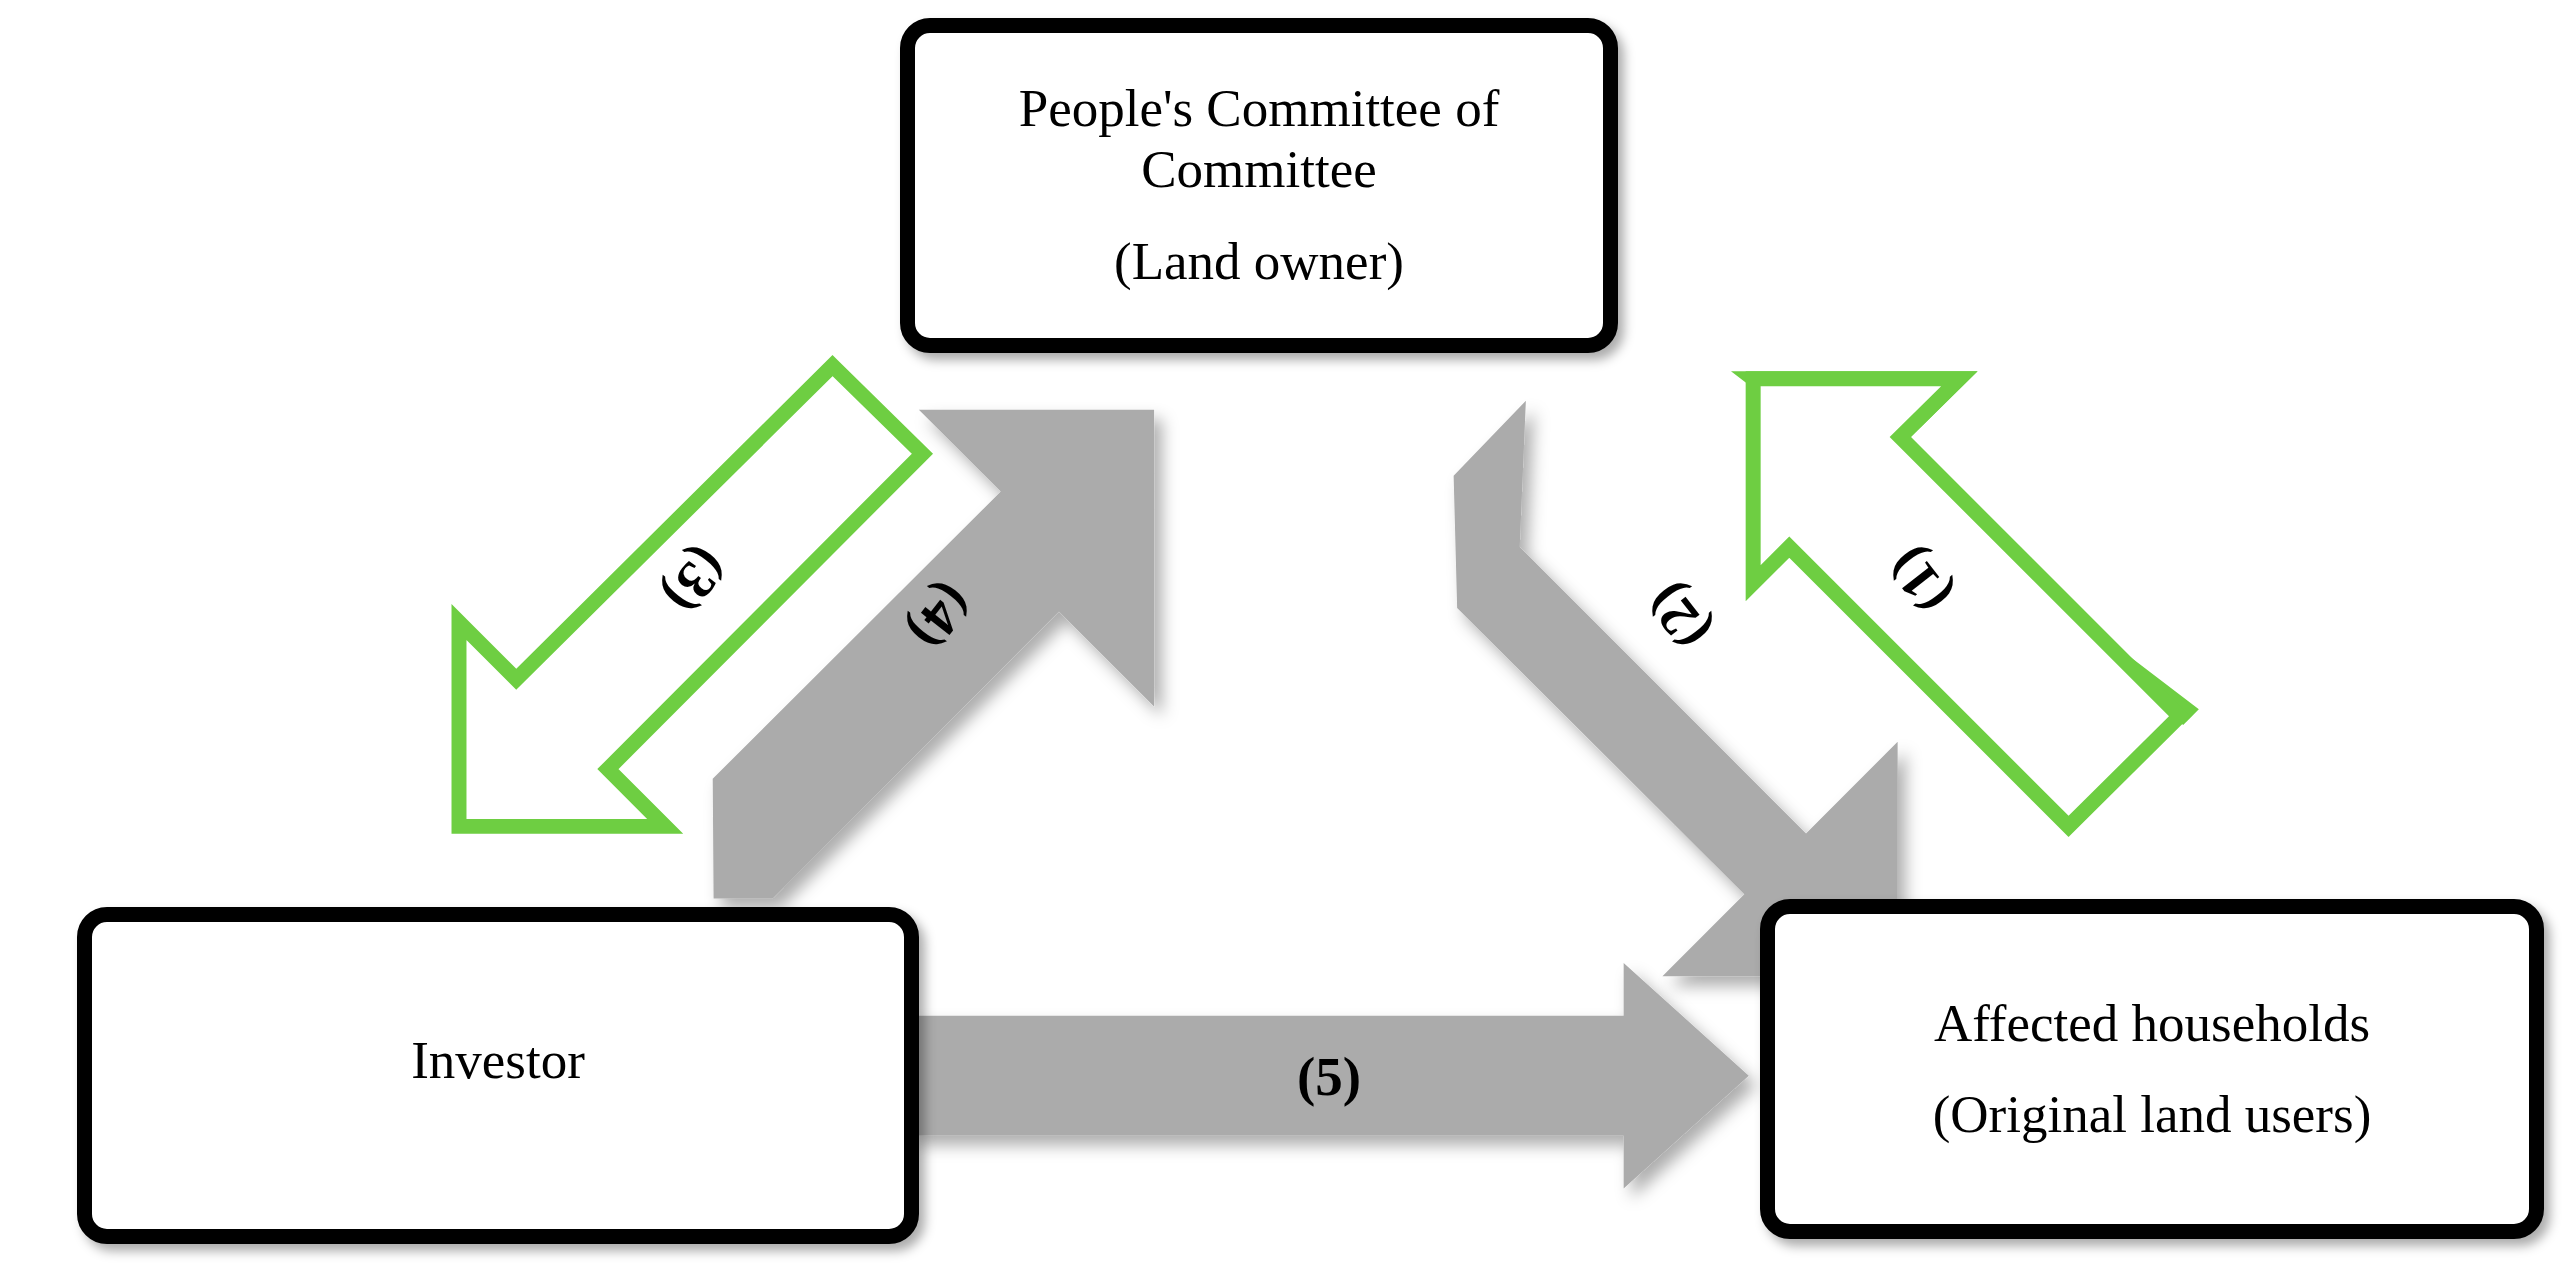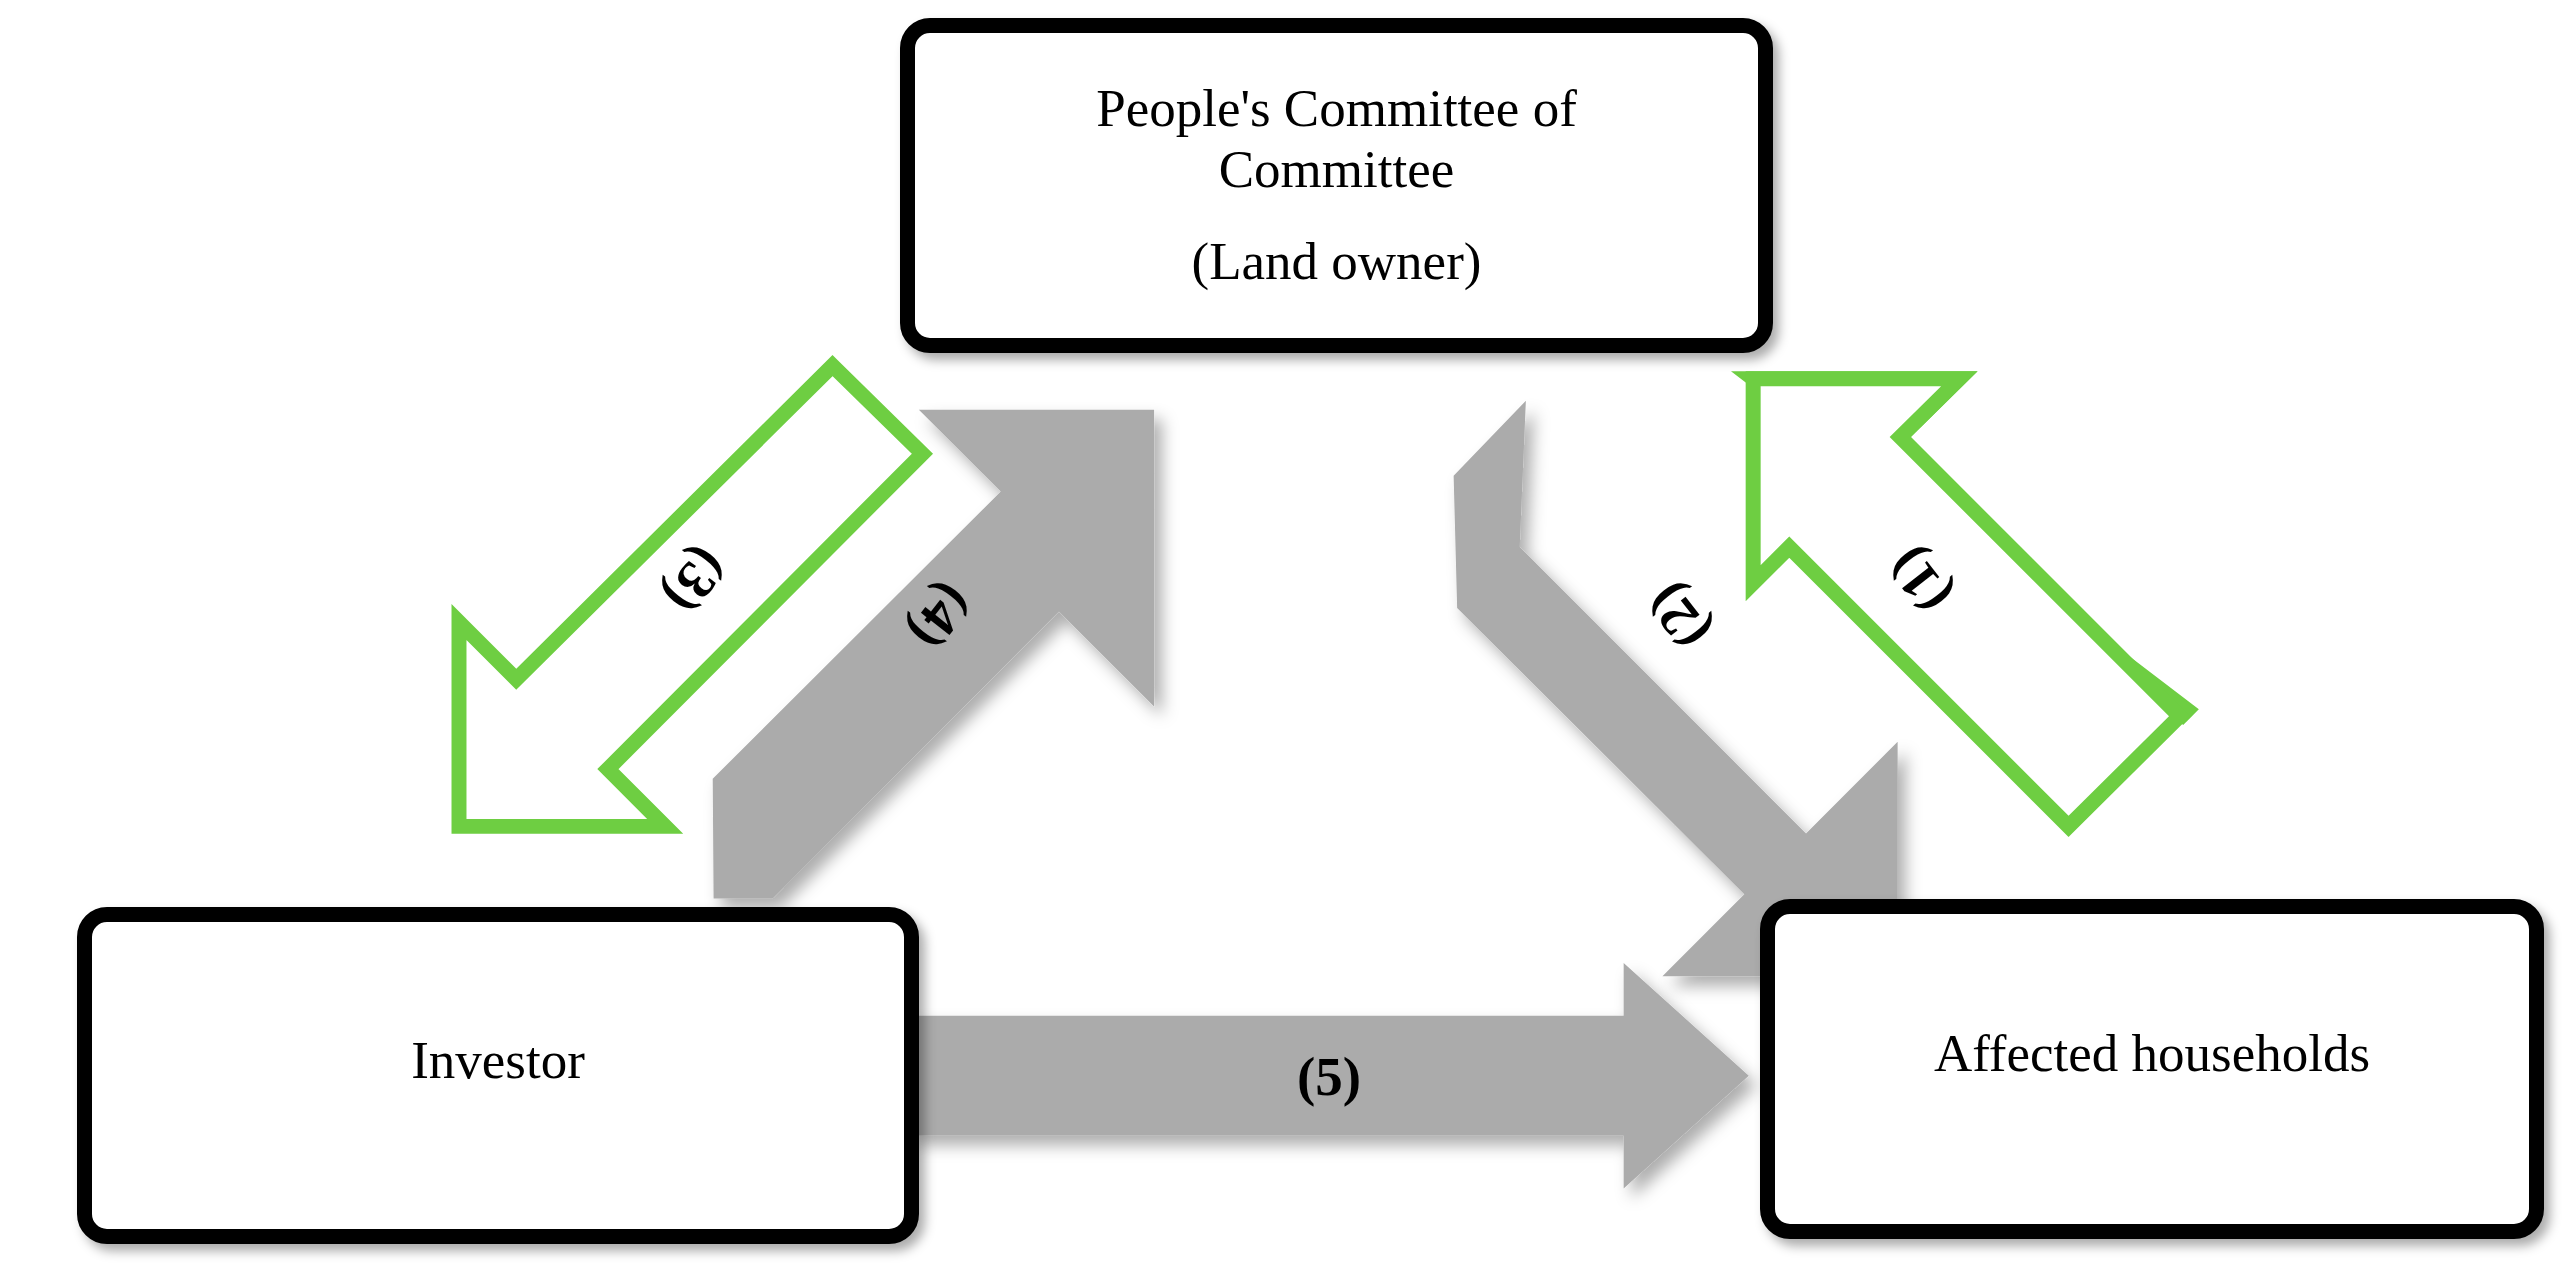--- a/index.html
+++ b/index.html
@@ -51,21 +51,21 @@
   }
   .node-sub {
     font-size: 53px;
     text-align: center;
   }
   .gap-md { height: 30px; }
 
   #node-province {
     left: 900px;
     top: 17.6px;
-    width: 873px;
+    width: 718px;
     height: 335px;
   }
   #node-investor {
     left: 30px;
     top: 907px;
     width: 842px;
     height: 337px;
     margin-left: 47px;
   }
   #node-households {
@@ -154,20 +154,21 @@
   </div>
 
   <div class="node-box" id="node-investor">
     <span class="node-line node-title">Investor</span>
     <span class="gap-md"></span>
   </div>
 
   <div class="node-box" id="node-households">
     <span class="node-line node-title">Affected households</span>
     <span class="gap-md"></span>
+    <span class="node-line node-sub">(Original land users)</span>
   </div>
 
   <span class="arrow-label" id="label-1">(1)</span>
   <span class="arrow-label" id="label-2">(2)</span>
   <span class="arrow-label" id="label-3">(3)</span>
   <span class="arrow-label" id="label-4">(4)</span>
   <span class="arrow-label" id="label-5">(5)</span>
 
 </div>
 

